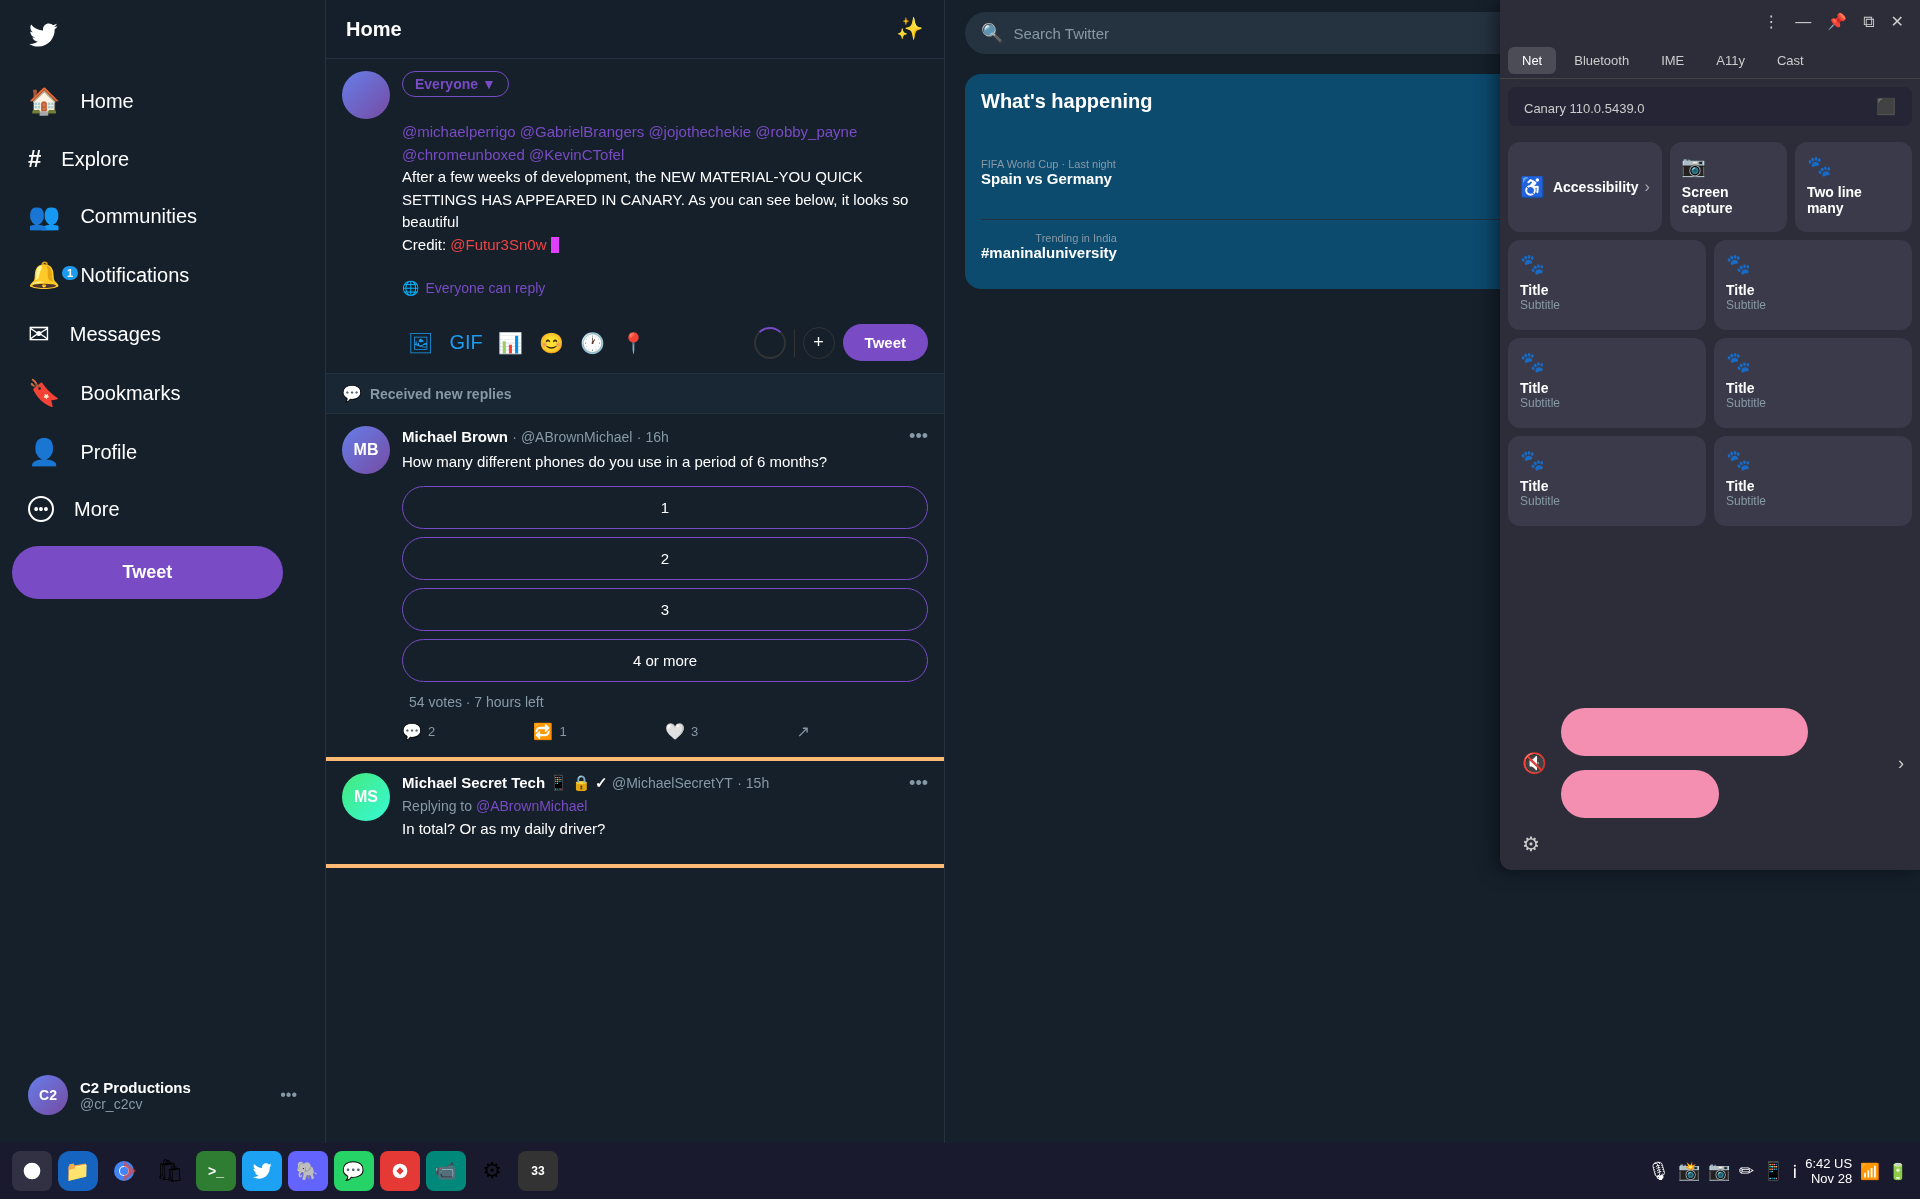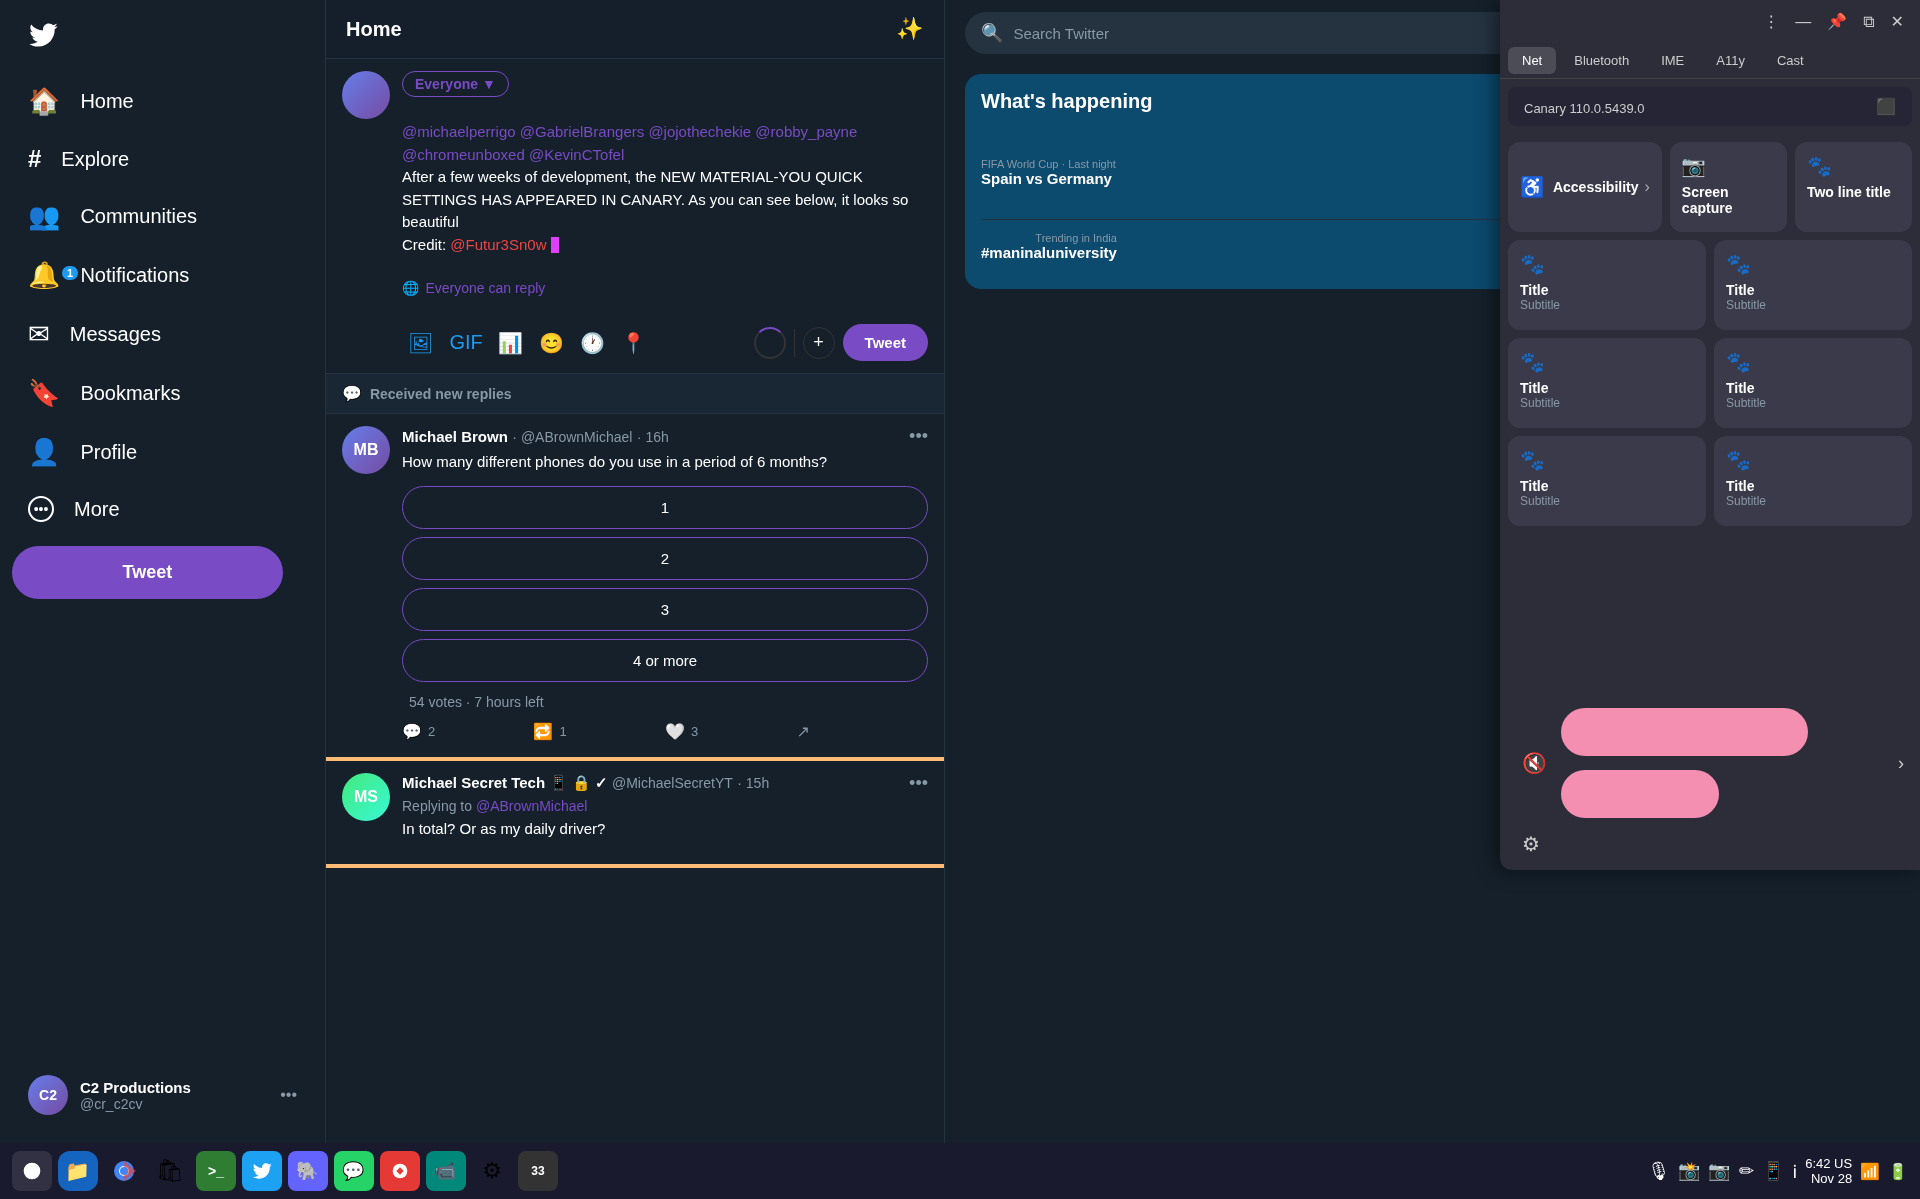--- a/index.html
+++ b/index.html
@@ -663,21 +663,21 @@
             </div>
             <span style="color:#aaa;">›</span>
           </div>
           <div class="qs-tile">
             <span class="qs-tile-icon">📷</span>
             <span class="qs-tile-title">Screen capture</span>
           </div>
           <div class="qs-tile">
             <span class="qs-tile-icon">🐾</span>
             <span class="qs-tile-title">Two line
-title</span>
+many</span>
           </div>
         </div>
 
         <div class="qs-tile-row">
           <div class="qs-tile">
             <span class="qs-tile-icon">🐾</span>
             <div>
               <div class="qs-tile-title">Title</div>
               <div class="qs-tile-subtitle">Subtitle</div>
             </div>

